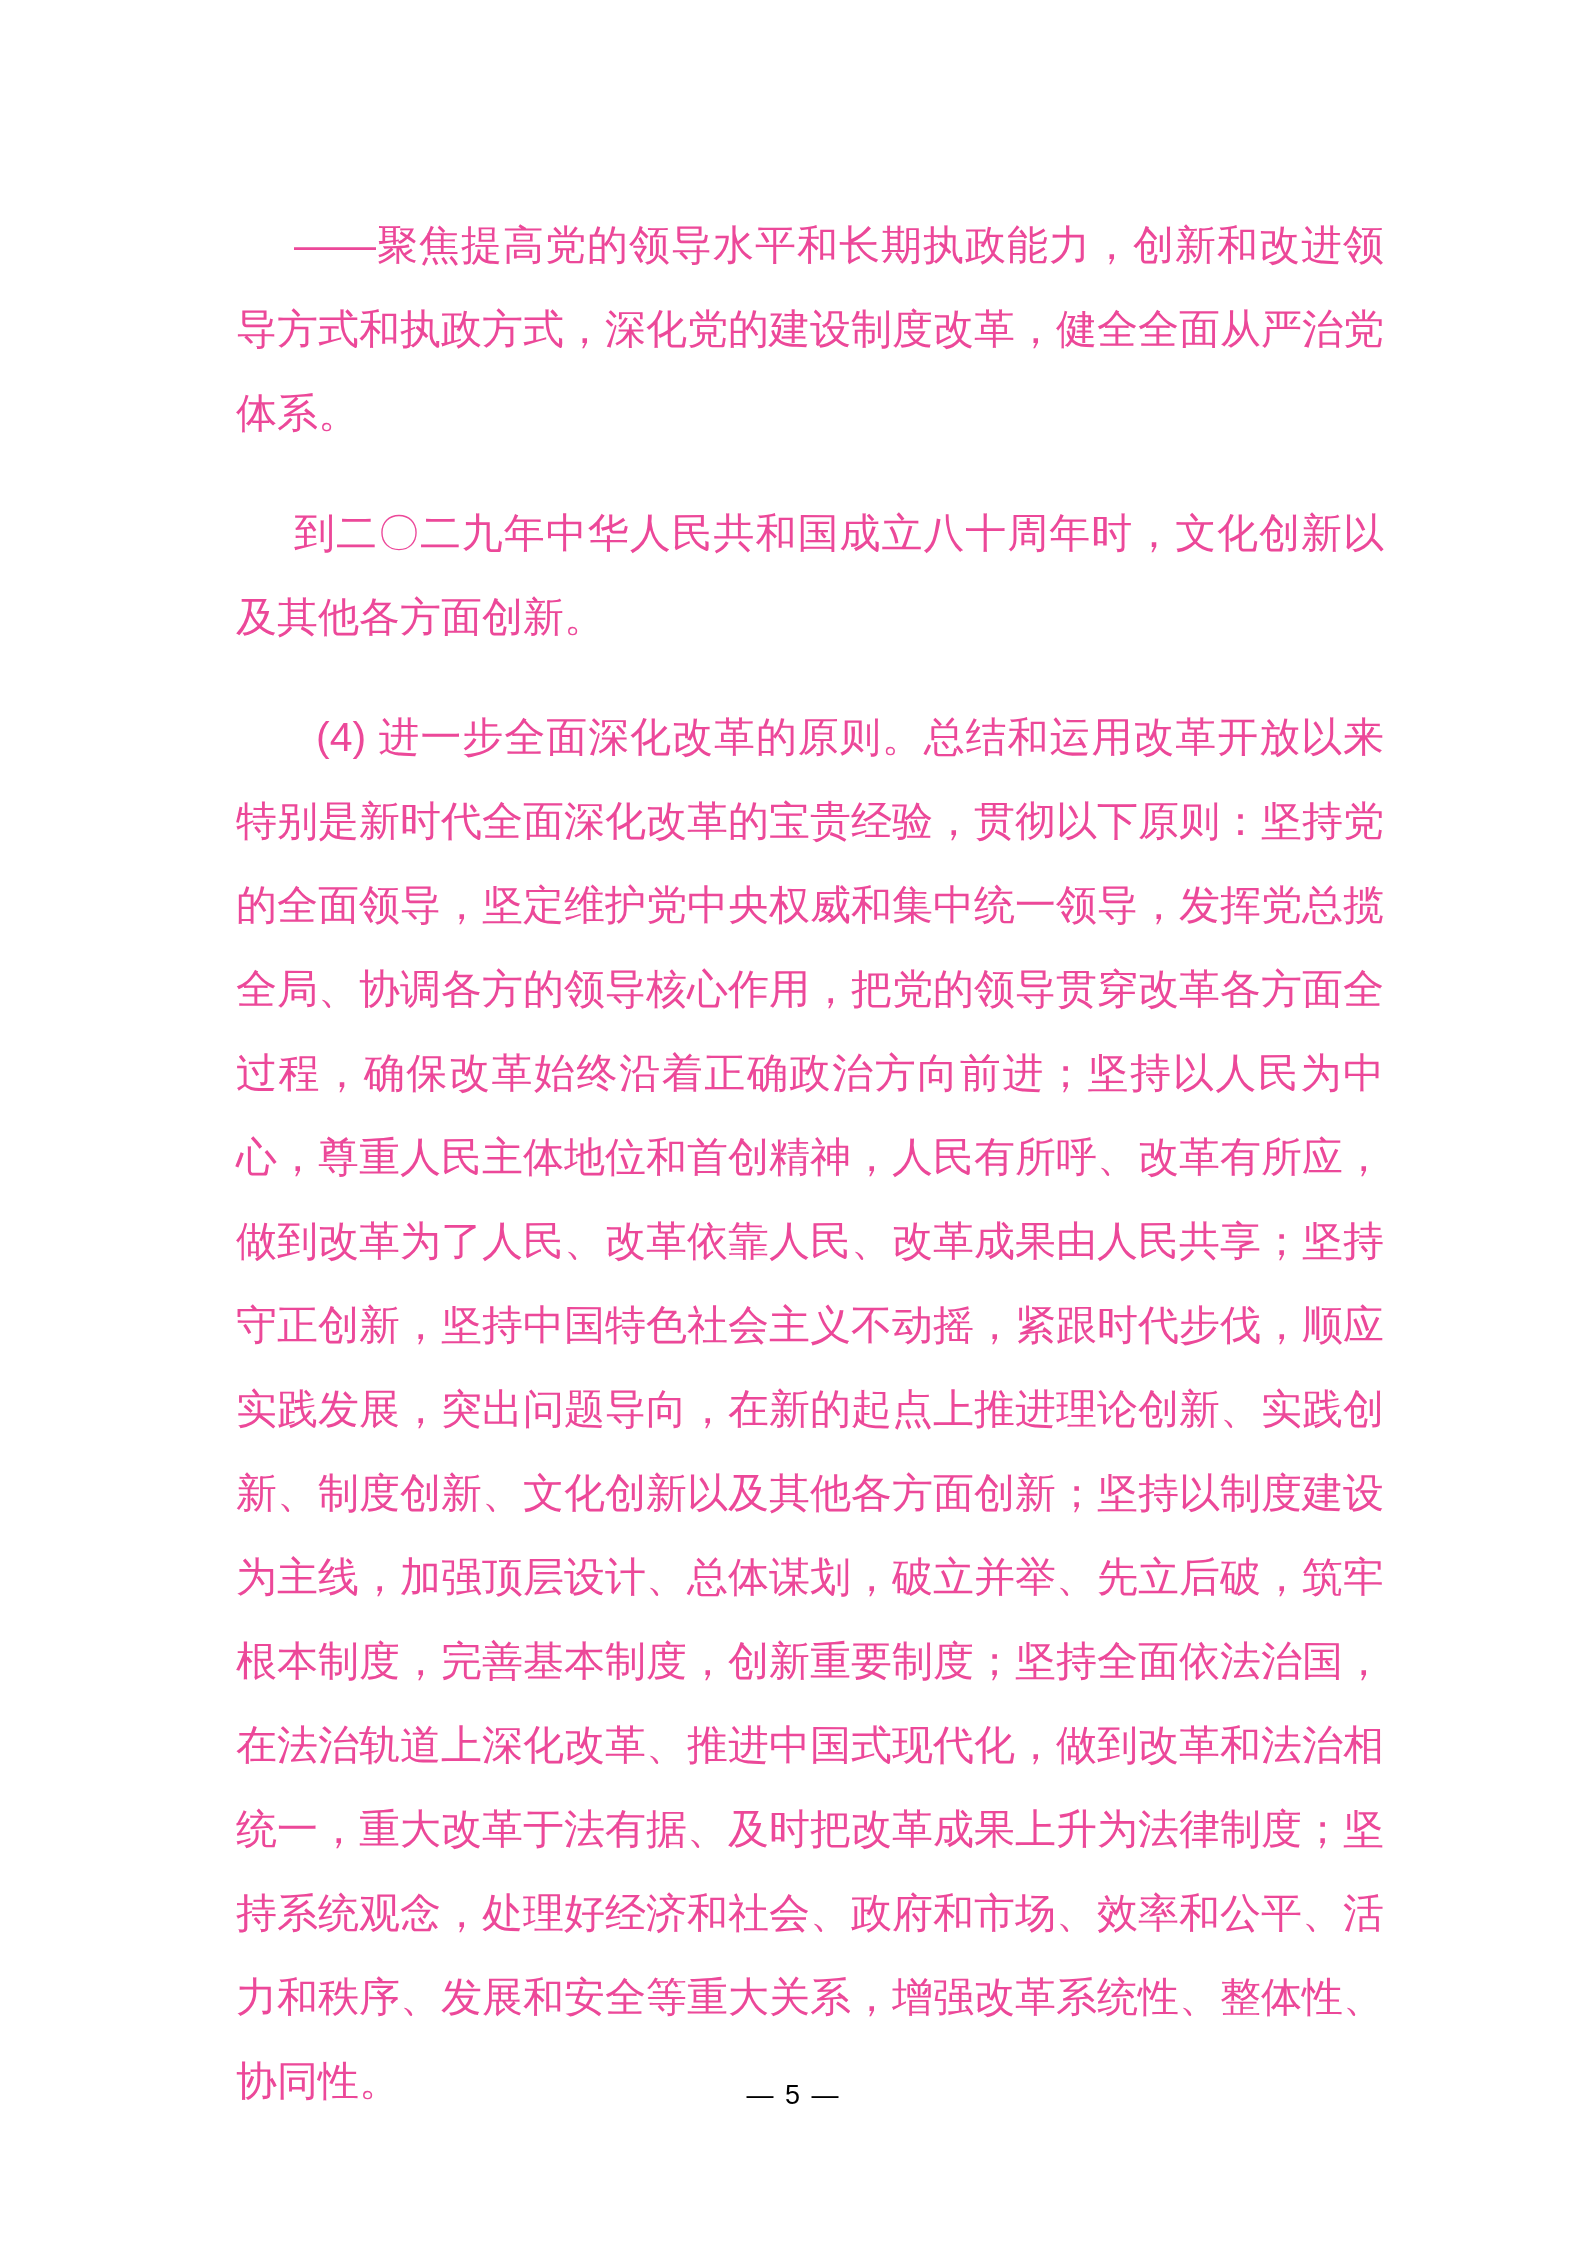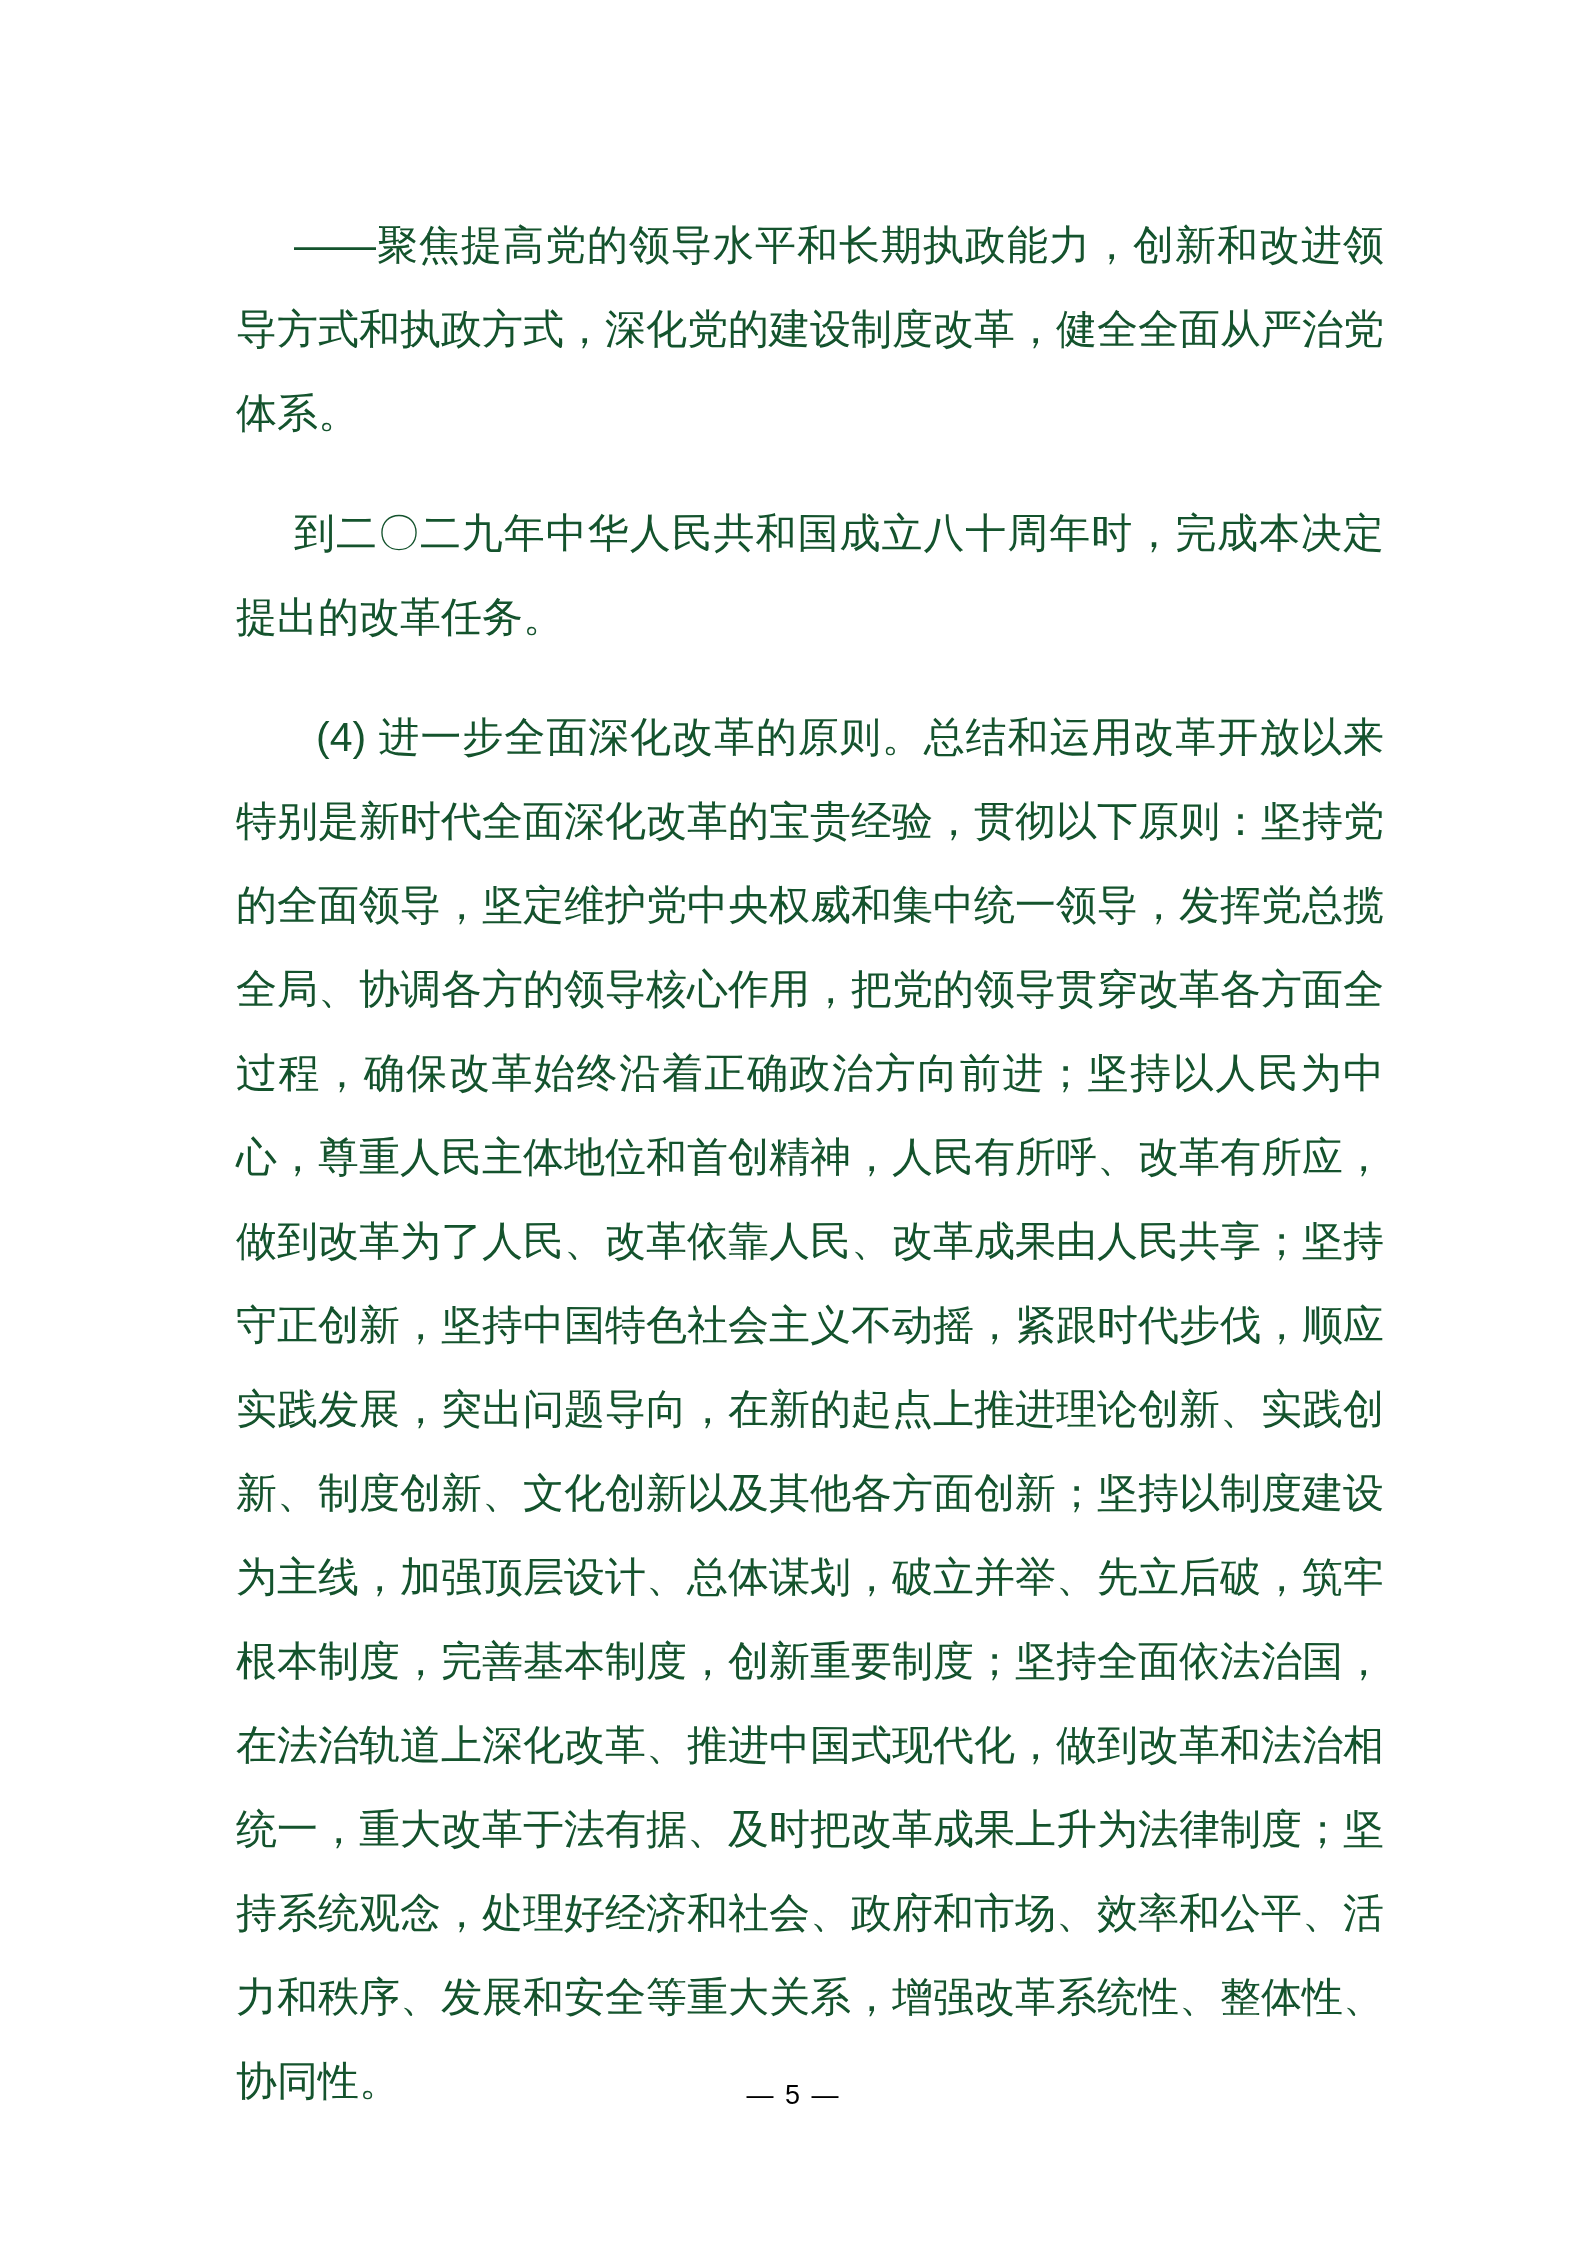--- a/index.html
+++ b/index.html
@@ -22,21 +22,21 @@
     left: 236px;
     top: 203px;
     width: 1148px;
   }
   .para {
     margin: 0;
     font-size: 41px;
     line-height: 84px;
     text-align: justify;
     text-indent: 58px;
-    color: #14532d;
+    color: #ec4899;
     letter-spacing: 0;
     word-break: break-all;
   }
   .para.big-indent {
     text-indent: 80px;
   }
   .para + .para {
     margin-top: 36px;
   }
   .section-heading {
@@ -58,17 +58,17 @@
     color: #000000;
     letter-spacing: 2px;
   }
 </style>
 </head>
 <body>
 
 <div class="page">
   <div class="content">
     <p class="para">——聚焦提高党的领导水平和长期执政能力，创新和改进领导方式和执政方式，深化党的建设制度改革，健全全面从严治党体系。</p>
-    <p class="para">到二〇二九年中华人民共和国成立八十周年时，完成本决定提出的改革任务。</p>
+    <p class="para">到二〇二九年中华人民共和国成立八十周年时，文化创新以及其他各方面创新。</p>
     <p class="para big-indent">(4) 进一步全面深化改革的原则。总结和运用改革开放以来特别是新时代全面深化改革的宝贵经验，贯彻以下原则：坚持党的全面领导，坚定维护党中央权威和集中统一领导，发挥党总揽全局、协调各方的领导核心作用，把党的领导贯穿改革各方面全过程，确保改革始终沿着正确政治方向前进；坚持以人民为中心，尊重人民主体地位和首创精神，人民有所呼、改革有所应，做到改革为了人民、改革依靠人民、改革成果由人民共享；坚持守正创新，坚持中国特色社会主义不动摇，紧跟时代步伐，顺应实践发展，突出问题导向，在新的起点上推进理论创新、实践创新、制度创新、文化创新以及其他各方面创新；坚持以制度建设为主线，加强顶层设计、总体谋划，破立并举、先立后破，筑牢根本制度，完善基本制度，创新重要制度；坚持全面依法治国，在法治轨道上深化改革、推进中国式现代化，做到改革和法治相统一，重大改革于法有据、及时把改革成果上升为法律制度；坚持系统观念，处理好经济和社会、政府和市场、效率和公平、活力和秩序、发展和安全等重大关系，增强改革系统性、整体性、协同性。</p>
   </div>
   <div class="footer">— 5 —</div>
 </div>
 
 </body></html>

